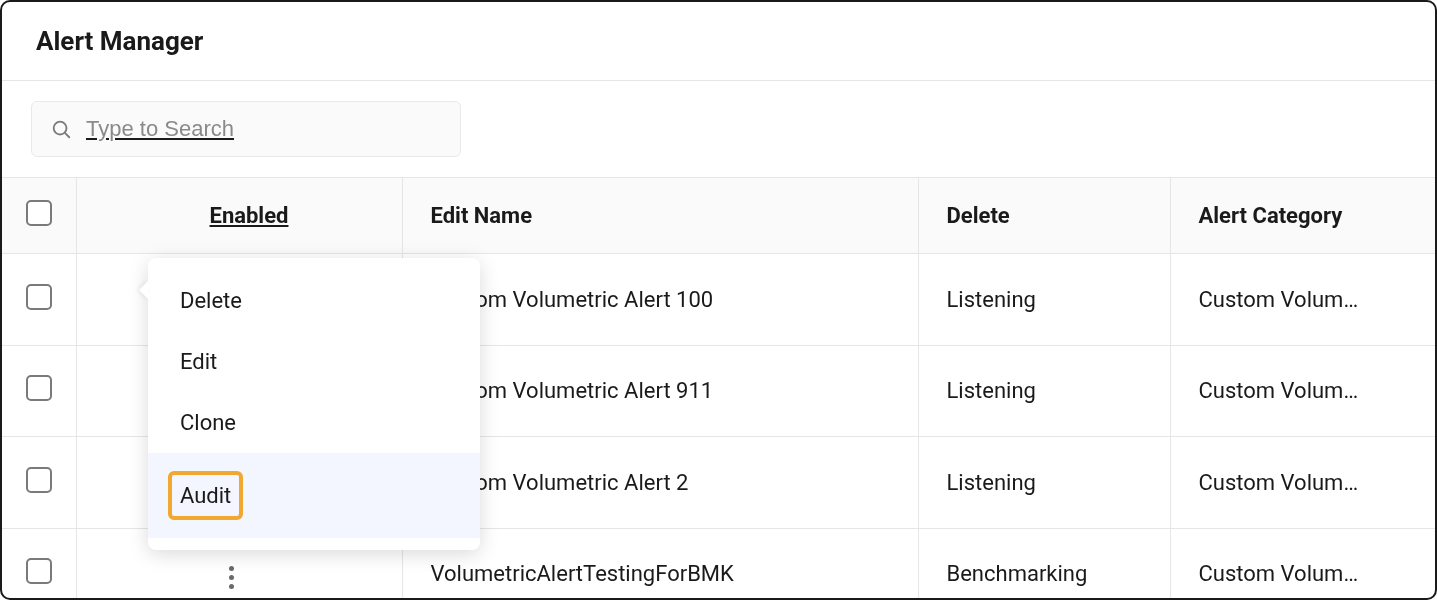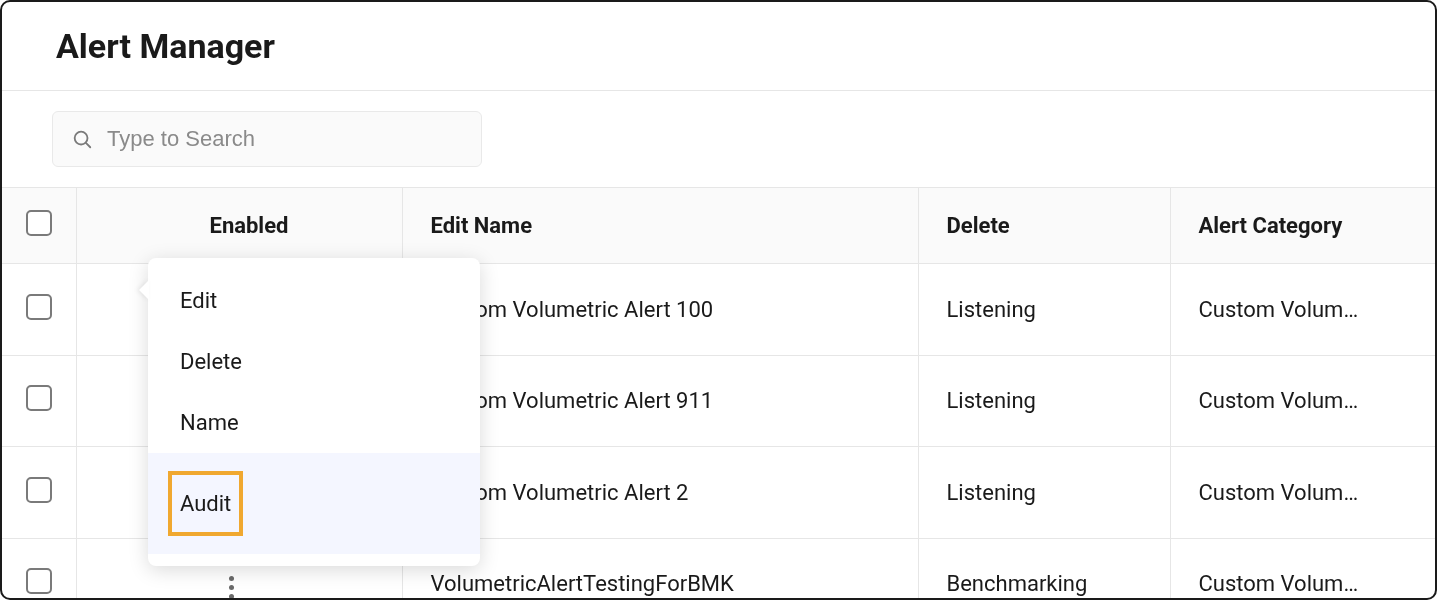--- a/index.html
+++ b/index.html
@@ -23,26 +23,26 @@
     height: 600px;
     overflow: hidden;
     display: flex;
     flex-direction: column;
   }
   .header {
     padding: 24px 34px;
     border-bottom: 1px solid #e6e6e6;
   }
   .header-title {
-    font-size: 34px;
+    font-size: 26px;
     font-weight: 700;
-    margin-left: 20px;
   }
   .search-section {
-    padding: 20px 50px;
+    padding: 20px 29px;
+    text-decoration: underline;
   }
   .search-box {
     display: flex;
     align-items: center;
     background: #fafafa;
     border: 1px solid #e9e9e9;
     border-radius: 6px;
     padding: 14px 18px;
     width: 430px;
   }
@@ -136,20 +136,21 @@
     height: 5px;
     border-radius: 50%;
     background: #6a6a6a;
   }
   .kebab.active .dot {
     background: #3b44e6;
   }
   .enabled-header-inner {
     text-align: center;
     padding-left: 20px;
+    text-decoration: underline;
   }
 
   
   .dropdown {
     position: absolute;
     top: 258px;
     left: 148px;
     width: 332px;
     background: #fff;
     border-radius: 8px;
@@ -172,23 +173,23 @@
   .dropdown-item {
     padding: 18px 32px;
     font-size: 22px;
     cursor: pointer;
   }
   .dropdown-item.hover {
     background: #f4f6ff;
   }
   .highlight-box {
     border: 4px solid #f0a830;
-    border-radius: 0;
+    border-radius: 6px;
     display: inline-block;
-    padding: 16px 8px;
+    padding: 8px 8px;
     margin-left: -12px;
   }
 </style>
 </head>
 <body>
 
 <div class="container">
 
   <div class="header">
     <div class="header-title">Alert Manager</div>
@@ -285,19 +286,19 @@
         <td>VolumetricAlertTestingForBMK</td>
         <td>Benchmarking</td>
         <td class="col-category">Custom Volum…</td>
       </tr>
     </tbody>
   </table>
 
 </div>
 
 <div class="dropdown">
+  <div class="dropdown-item">Delete</div>
   <div class="dropdown-item">Edit</div>
-  <div class="dropdown-item">Delete</div>
-  <div class="dropdown-item">Name</div>
+  <div class="dropdown-item">Clone</div>
   <div class="dropdown-item hover">
     <span class="highlight-box">Audit</span>
   </div>
 </div>
 
 </body></html>

